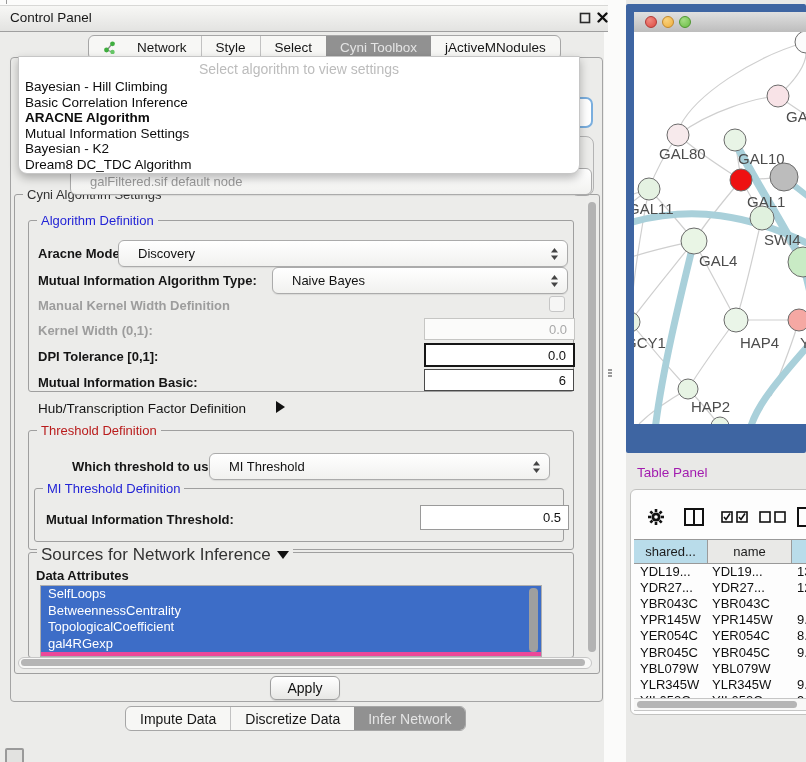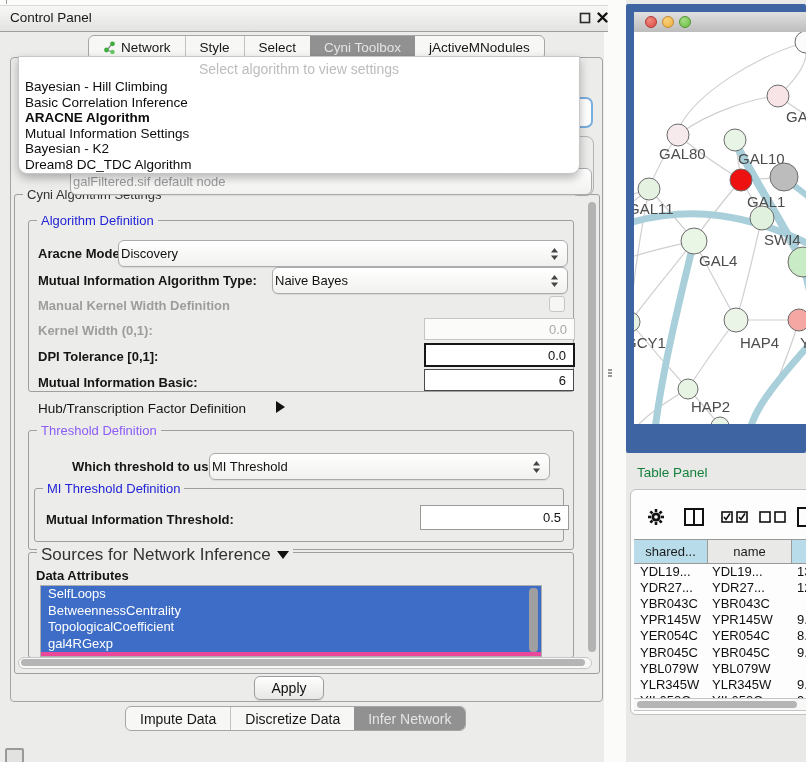--- a/index.html
+++ b/index.html
@@ -5,41 +5,41 @@
   html,body{margin:0;padding:0}
   body{width:806px;height:762px;position:relative;overflow:hidden;background:#ececea;
        font-family:"Liberation Sans",sans-serif;-webkit-font-smoothing:antialiased;color:#1b1b1b}
   .abs{position:absolute}
   
   .cp-titlebar{left:0;top:5px;width:608px;height:25px;background:linear-gradient(#f7f7f5,#e3e3e1);
                border-bottom:1px solid #9f9f9f;border-top:1px solid #d8d8d6}
   .cp-title{position:absolute;left:10px;top:4px;font-size:13.5px;color:#181818}
   .tabbar{display:flex;align-items:stretch;height:23px;border:1px solid #a6a6a6;border-radius:6px;
           background:#f7f7f5;overflow:hidden;font-size:13.5px}
-  .tabseg{display:flex;align-items:center;justify-content:center;gap:5px;padding:0 14px;color:#161616;cursor:default}
+  .tabseg{display:flex;align-items:center;justify-content:center;gap:21px;padding:0 14px;color:#161616;cursor:default}
   .tabseg.sep{border-left:1px solid #c2c2c2}
   .tabseg.sel{background:#919191;color:#e4e4e4;border-left:none}
   .pane{left:10px;top:57px;width:591px;height:643px;border:1px solid #a4a4a4;border-radius:4px;background:#ececea}
   
   .popup{left:18px;top:56px;width:560px;height:116px;background:#fff;border:1px solid #c6c6c6;
          border-radius:0 0 9px 9px;box-shadow:0 4px 10px rgba(0,0,0,.28);z-index:10}
   .popup-prompt{position:absolute;top:4px;left:0;width:100%;text-align:center;font-size:14px;color:#bcbcbc}
   .algo-list{position:absolute;top:22px;left:6px;right:6px}
   .algo-item{font-size:13.5px;height:15.6px;line-height:15.6px;color:#0c0c0c;padding-left:0}
   .algo-item.bold{font-weight:bold}
   
   .group{border:1px solid #9f9f9f;border-radius:3px}
   .gtitle{position:absolute;top:-8px;left:8px;background:#ececea;padding:0 4px;font-size:13px;white-space:nowrap}
-  .blue{color:#2324d6}.green{color:#8b5cf6}.plain{color:#333}
+  .blue{color:#2324d6}.green{color:#b91c1c}.plain{color:#333}
   .lbl{position:absolute;font-weight:bold;font-size:13px;white-space:nowrap;color:#151515}
   .lbl.dis{color:#9d9d9d}
   .combo{position:absolute;display:flex;align-items:center;background:linear-gradient(#ffffff,#f1f1ef);
          border:1px solid #ababab;border-radius:6px;font-size:13px;color:#111;
          box-shadow:0 1px 1px rgba(0,0,0,.08)}
-  .combo .cv{padding-left:2px}
+  .combo .cv{padding-left:19px}
   .combo .spin{position:absolute;right:8px;top:50%;transform:translateY(-50%)}
   .field{position:absolute;background:#fff;border:1px solid #9a9a9a;font-size:13px;color:#111;
          display:flex;align-items:center;justify-content:flex-end;padding-right:7px}
   .field.dis{background:#fbfbfa;border-color:#c6c6c4;color:#a9a9a9}
   .field.dark{border:2px solid #161616}
   .field.med{border:1.5px solid #4a4a4a}
   .checkbox{position:absolute;width:14px;height:14px;border:1px solid #c6c6c6;border-radius:3px;background:#f6f6f5}
   .tri-right{position:absolute;width:0;height:0;border-left:9px solid #111;border-top:6px solid transparent;border-bottom:6px solid transparent}
   .tri-down{display:inline-block;width:0;height:0;border-top:8px solid #111;border-left:6px solid transparent;border-right:6px solid transparent;margin-left:6px;vertical-align:1px}
   .listbox{position:absolute;background:#ec4899;border:1px solid #aeaeae;overflow:hidden}
@@ -53,21 +53,21 @@
        box-shadow:0 1px 1px rgba(0,0,0,.12)}
   
   .divider-strip{left:604px;top:0;width:22px;height:762px;background:#fbfbfa}
   .grip{left:608px;top:368px;width:6px;height:10px}
   .grip i{display:block;width:4px;height:2px;background:#9a9a9a;margin:1px 0}
   .net-frame{left:626px;top:4px;width:180px;height:449px;background:#3e65a2;border-radius:2px}
   .net-titlebar{left:634px;top:12px;width:172px;height:20px;background:linear-gradient(#e0e0e0,#bdbdbd);
                 border-bottom:1px solid #8e8e8e}
   .light{position:absolute;top:4px;width:12px;height:12px;border-radius:50%}
   .net-canvas{left:634px;top:32px;width:172px;height:392px;background:#fff;overflow:hidden}
-  .tp-title{position:absolute;left:637px;top:465px;font-size:13.5px;color:#15803d}
+  .tp-title{position:absolute;left:637px;top:465px;font-size:13.5px;color:#a21caf}
   .tp-card{left:630px;top:489px;width:182px;height:224px;background:#fdfdfd;border:1px solid #c2c2c0;border-radius:6px}
   .thead{position:absolute;top:49px;left:3px;right:0;height:23px;border-top:1px solid #999;border-bottom:1px solid #999;display:flex}
   .thcell{display:flex;align-items:center;justify-content:center;font-size:13px;color:#1c1c1c;border-right:1px solid #9b9b9b;box-sizing:border-box}
   .thcell.hl{background:#b9dcea}
   .thcell.norm{background:#e9e9e7}
   .trows{position:absolute;top:73px;left:3px;right:0;height:135px;overflow:hidden}
   .trow{display:flex;height:16.2px;align-items:center}
   .tcell{font-size:13px;color:#101010;white-space:nowrap;overflow:hidden}
   .tcell.c0{width:74px;padding-left:6px;box-sizing:border-box}
   .tcell.c1{width:84px;padding-left:4px;box-sizing:border-box}
@@ -217,21 +217,21 @@
   <div class="vthumb" style="right:3px;top:2px;width:9px;height:64px;background:#9f9f9f"></div>
 </div>
 
 <div class="abs vscroll" style="left:586px;top:198px;width:11px;height:470px">
   <div class="vthumb" style="left:1.5px;top:4px;width:8px;height:450px"></div>
 </div>
 <div class="abs hscroll" style="left:18px;top:657px;width:572px;height:10px">
   <div class="hthumb" style="left:2px;top:1px;width:564px;height:7px"></div>
 </div>
 
-<div class="btn" style="left:254px;top:676px;width:68px;height:22px">
+<div class="btn" style="left:270px;top:676px;width:68px;height:22px">
   <span>Apply</span>
 </div>
 
 <div class="abs tabbar" style="left:125px;top:706px;font-size:14px">
   <div class="tabseg">
       <span>Impute Data</span>
     </div>
   <div class="tabseg sep">
       <span>Discretize Data</span>
     </div>

